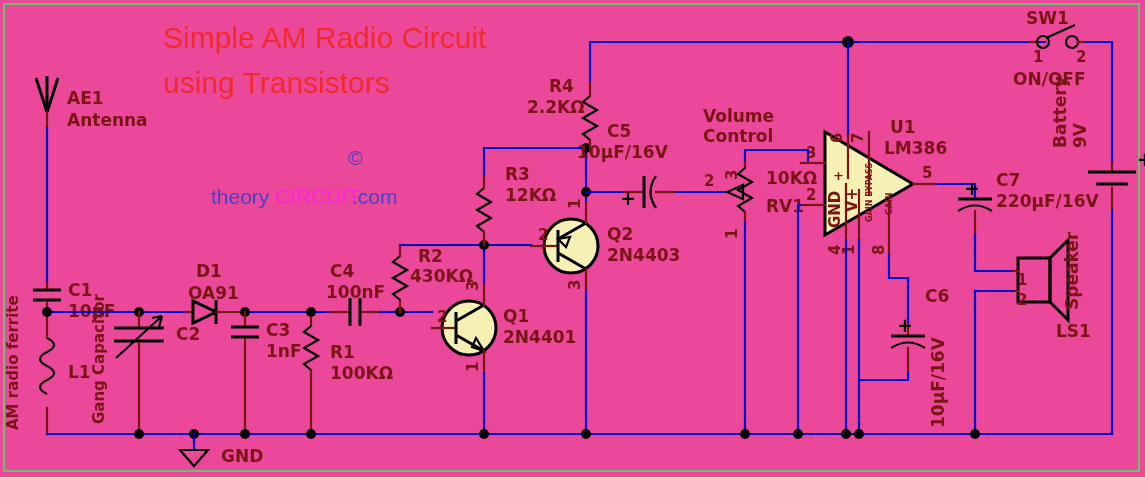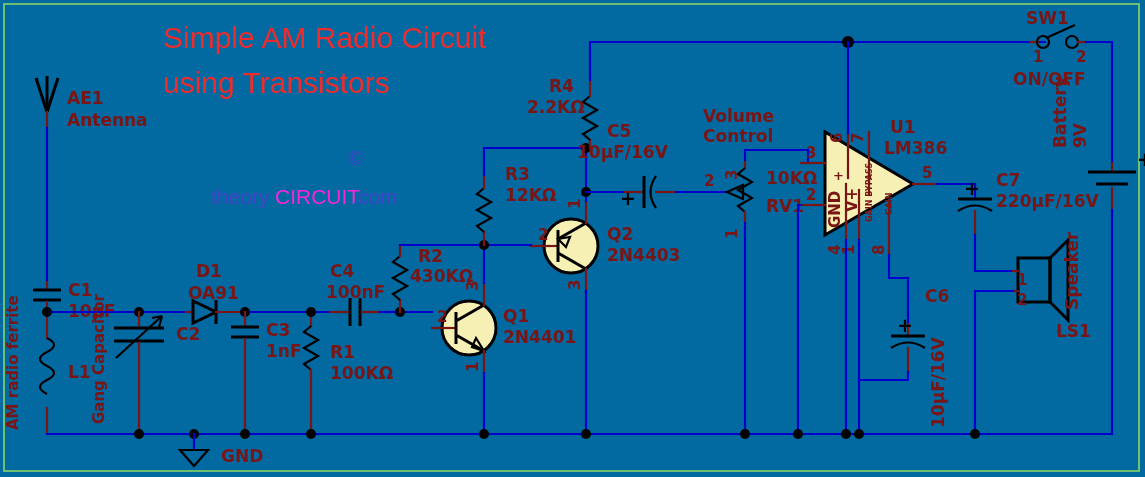--- a/index.html
+++ b/index.html
@@ -1,17 +1,17 @@
 <!DOCTYPE html>
 <html><head>
 <meta charset="utf-8">
 <style>
   html,body{margin:0;padding:0;background:#ffffff;}
   body{width:1145px;height:477px;font-family:"DejaVu Sans",sans-serif;}
-  #stage{position:relative;width:1145px;height:477px;overflow:hidden;background:#0369a1;}
+  #stage{position:relative;width:1145px;height:477px;overflow:hidden;background:#ec4899;}
   #sheet{position:absolute;left:3px;top:3px;width:1137px;height:469px;border:2px solid #6fbf73;box-sizing:border-box;}
   svg#schematic{position:absolute;left:0;top:0;width:1145px;height:477px;}
   .wire{stroke:#0000cc;stroke-width:2.2;fill:none;stroke-linecap:square;}
   .pinwire{stroke:#7a1515;stroke-width:2.2;fill:none;stroke-linecap:square;}
   .dev{stroke:#000000;stroke-width:3;fill:none;stroke-linecap:butt;}
   .devthin{stroke:#000000;stroke-width:2.2;fill:none;}
   .junction{fill:#000000;}
   .body-fill{fill:#f7f0b4;stroke:#000;stroke-width:3;}
   text{font-family:"DejaVu Sans",sans-serif;}
   .lbl{fill:#7a1515;font-size:17px;font-weight:bold;letter-spacing:0px;}

